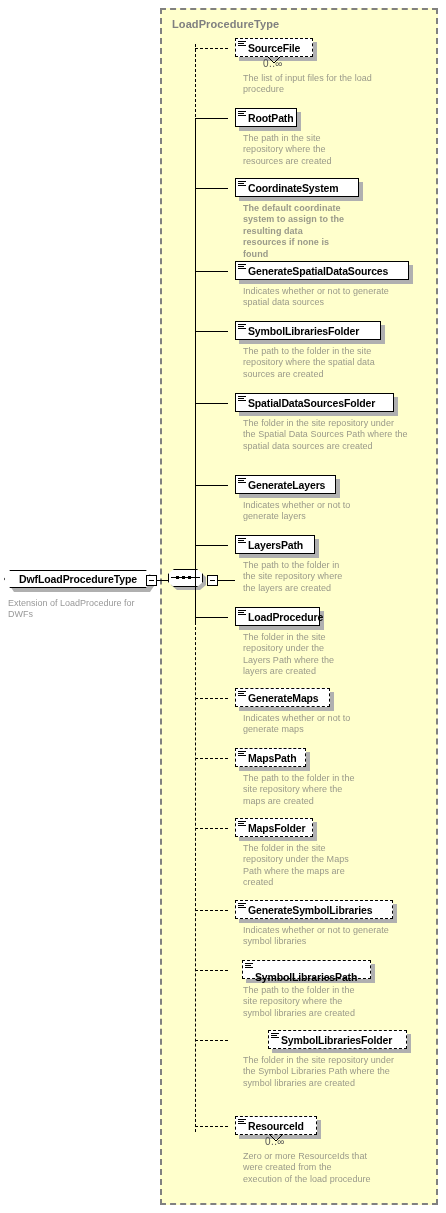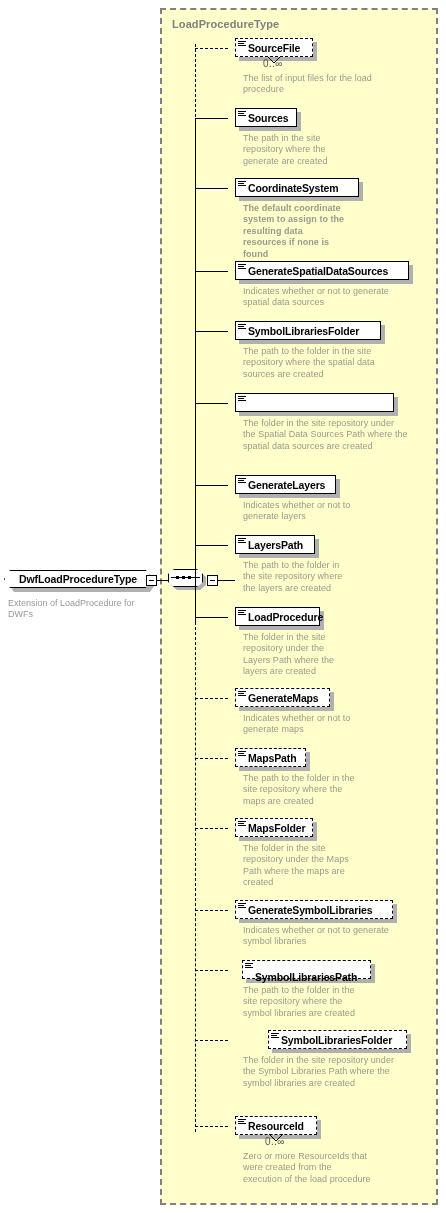--- a/index.html
+++ b/index.html
@@ -326,23 +326,23 @@
     <div class="desc" style="left: 243px; top: 73px; width: 165px;">The list of input files for the load procedure</div>
     <div class="branch" style="top: 118px;"></div>
     <div class="node" style="left: 235px; top: 108px; width: 62px; height: 19px;">
       <div class="node-shadow" style="width: 62px; height: 19px;"></div>
       <div class="node-box" style="width: 62px; height: 19px;"></div>
       <div class="elem-icon">
         <i></i>
         <i></i>
         <i></i>
       </div>
-      <div class="node-label">Sources</div>
-    </div>
-    <div class="desc" style="left: 243px; top: 133px; width: 90px;">The path in the site repository where the generate are created</div>
+      <div class="node-label">RootPath</div>
+    </div>
+    <div class="desc" style="left: 243px; top: 133px; width: 90px;">The path in the site repository where the resources are created</div>
     <div class="branch" style="top: 188px;"></div>
     <div class="node" style="left: 235px; top: 178px; width: 124px; height: 19px;">
       <div class="node-shadow" style="width: 124px; height: 19px;"></div>
       <div class="node-box" style="width: 124px; height: 19px;"></div>
       <div class="elem-icon">
         <i></i>
         <i></i>
         <i></i>
       </div>
       <div class="node-label">CoordinateSystem</div>
@@ -374,20 +374,21 @@
     <div class="desc" style="left: 243px; top: 346px; width: 160px;">The path to the folder in the site repository where the spatial data sources are created</div>
     <div class="branch" style="top: 403px;"></div>
     <div class="node" style="left: 235px; top: 393px; width: 159px; height: 19px;">
       <div class="node-shadow" style="width: 159px; height: 19px;"></div>
       <div class="node-box" style="width: 159px; height: 19px;"></div>
       <div class="elem-icon">
         <i></i>
         <i></i>
         <i></i>
       </div>
+      <div class="node-label">SpatialDataSourcesFolder</div>
     </div>
     <div class="desc" style="left: 243px; top: 418px; width: 165px;">The folder in the site repository under the Spatial Data Sources Path where the spatial data sources are created</div>
     <div class="branch" style="top: 485px;"></div>
     <div class="node" style="left: 235px; top: 475px; width: 101px; height: 19px;">
       <div class="node-shadow" style="width: 101px; height: 19px;"></div>
       <div class="node-box" style="width: 101px; height: 19px;"></div>
       <div class="elem-icon">
         <i></i>
         <i></i>
         <i></i>

